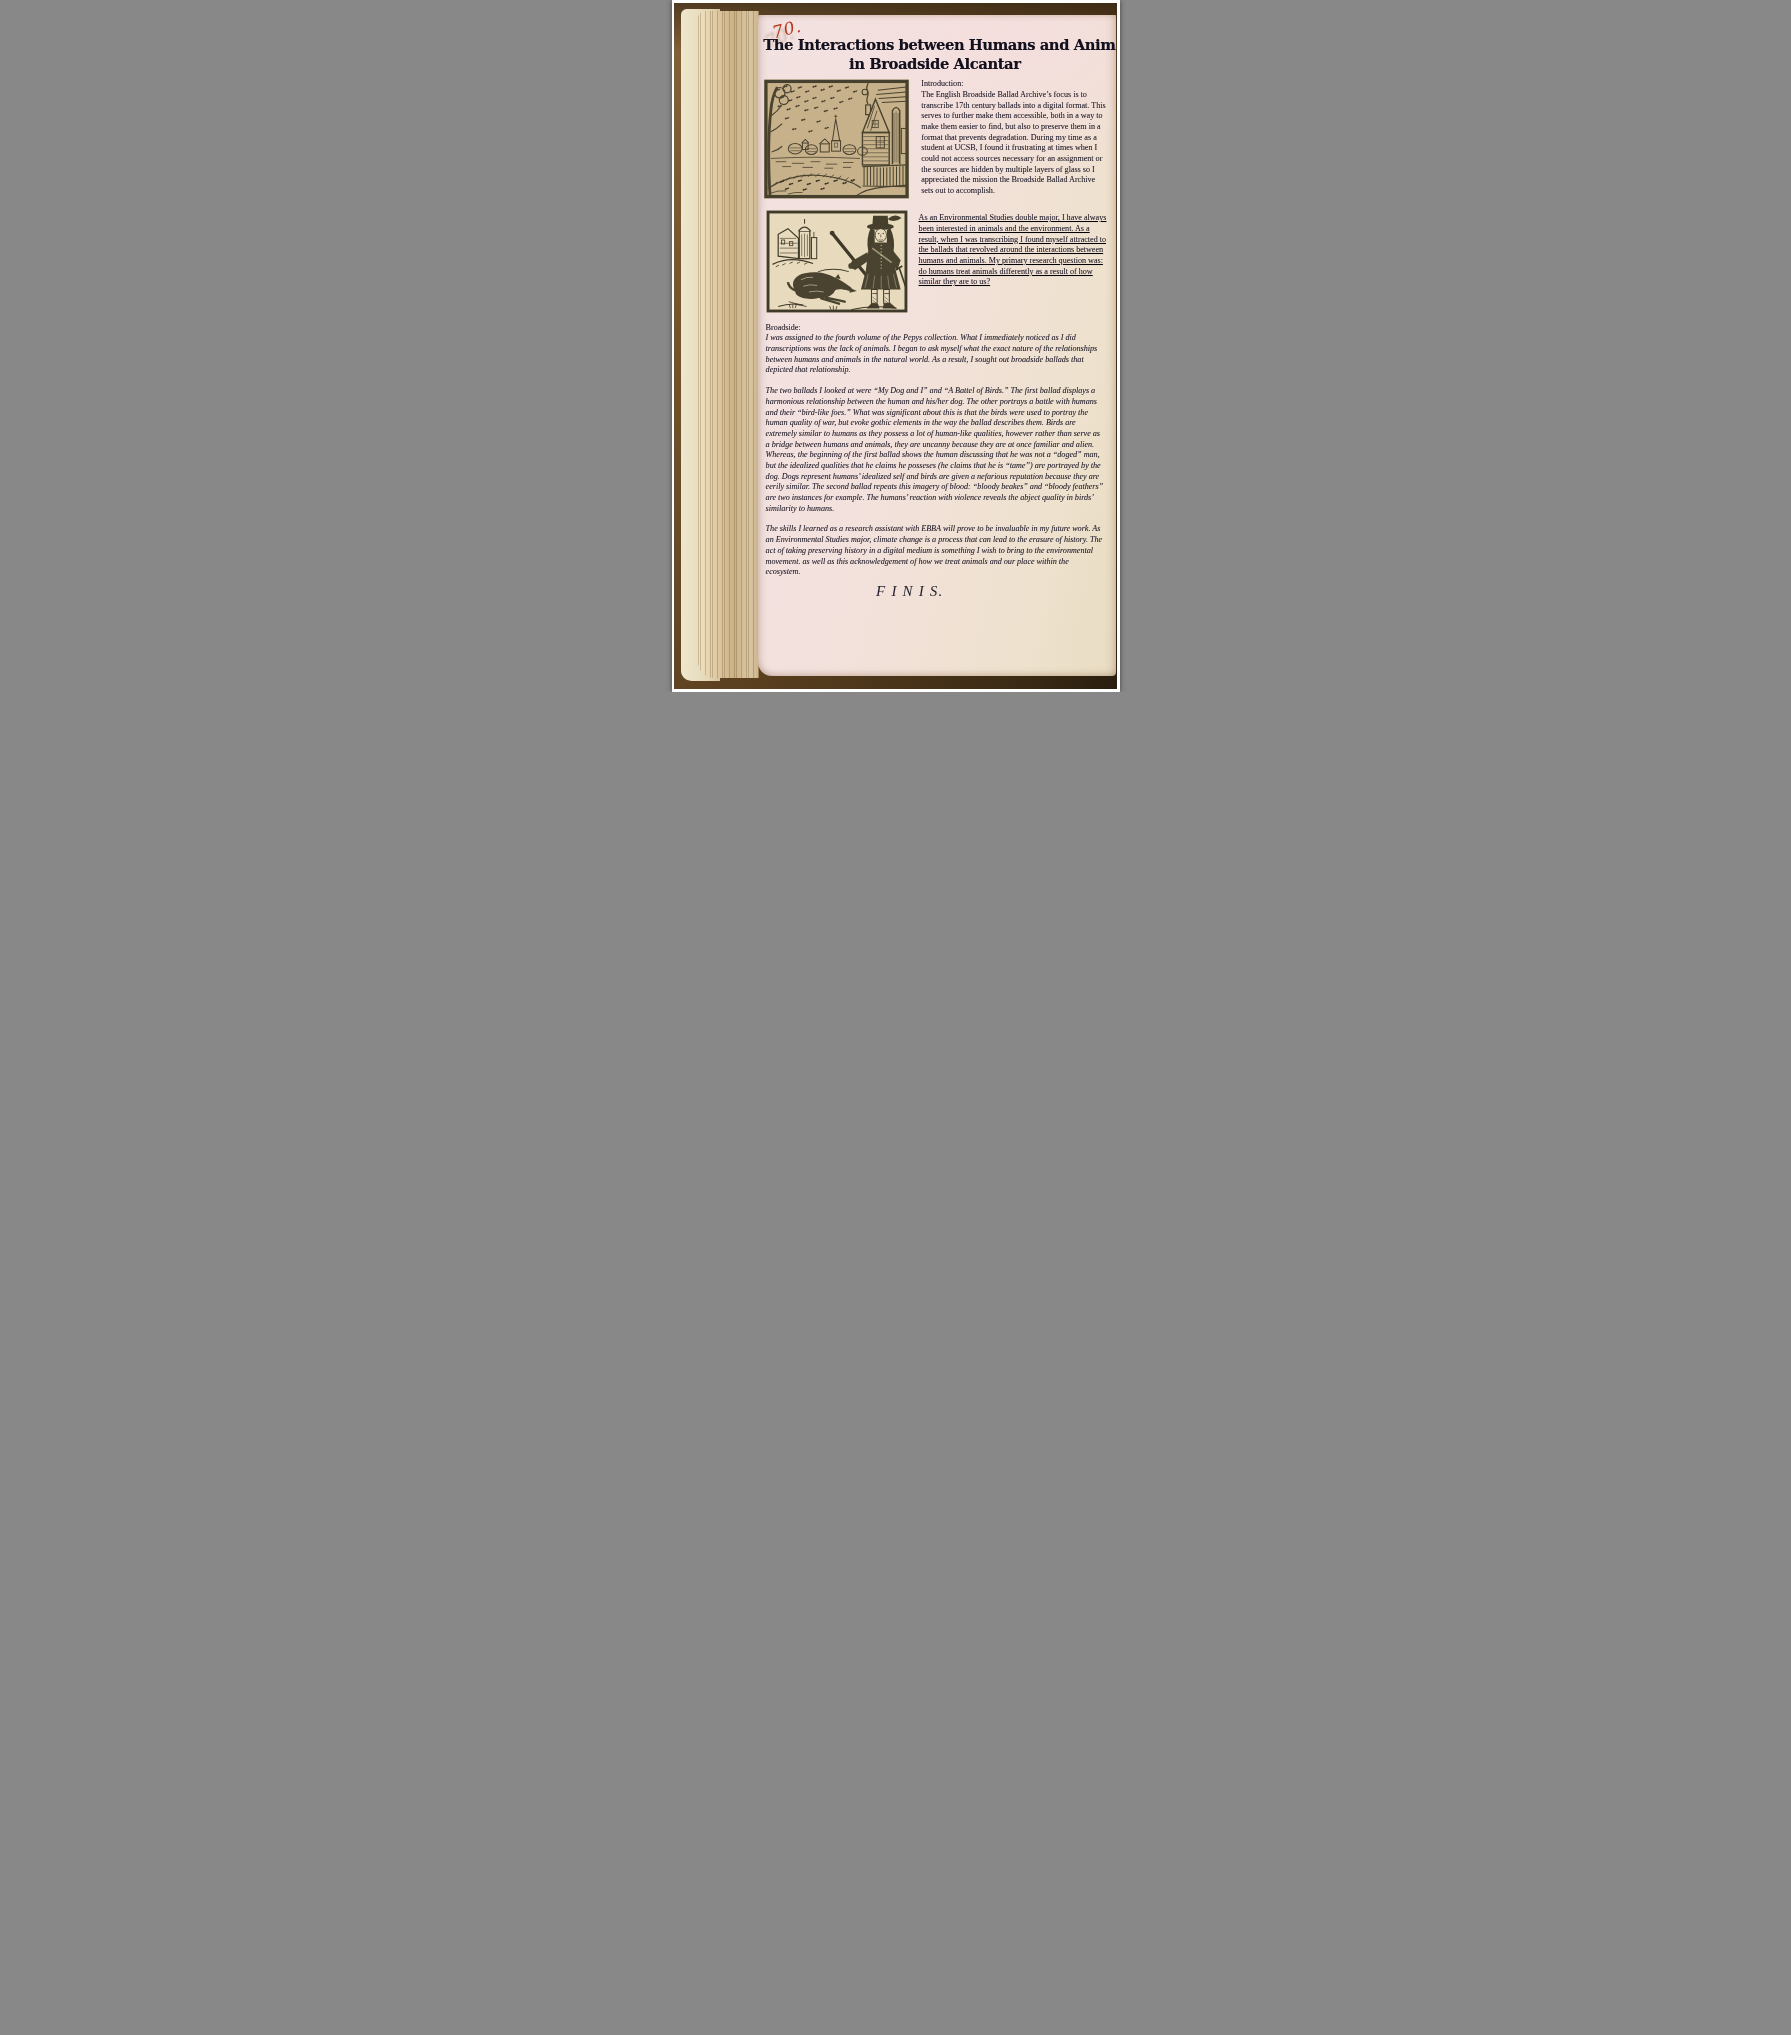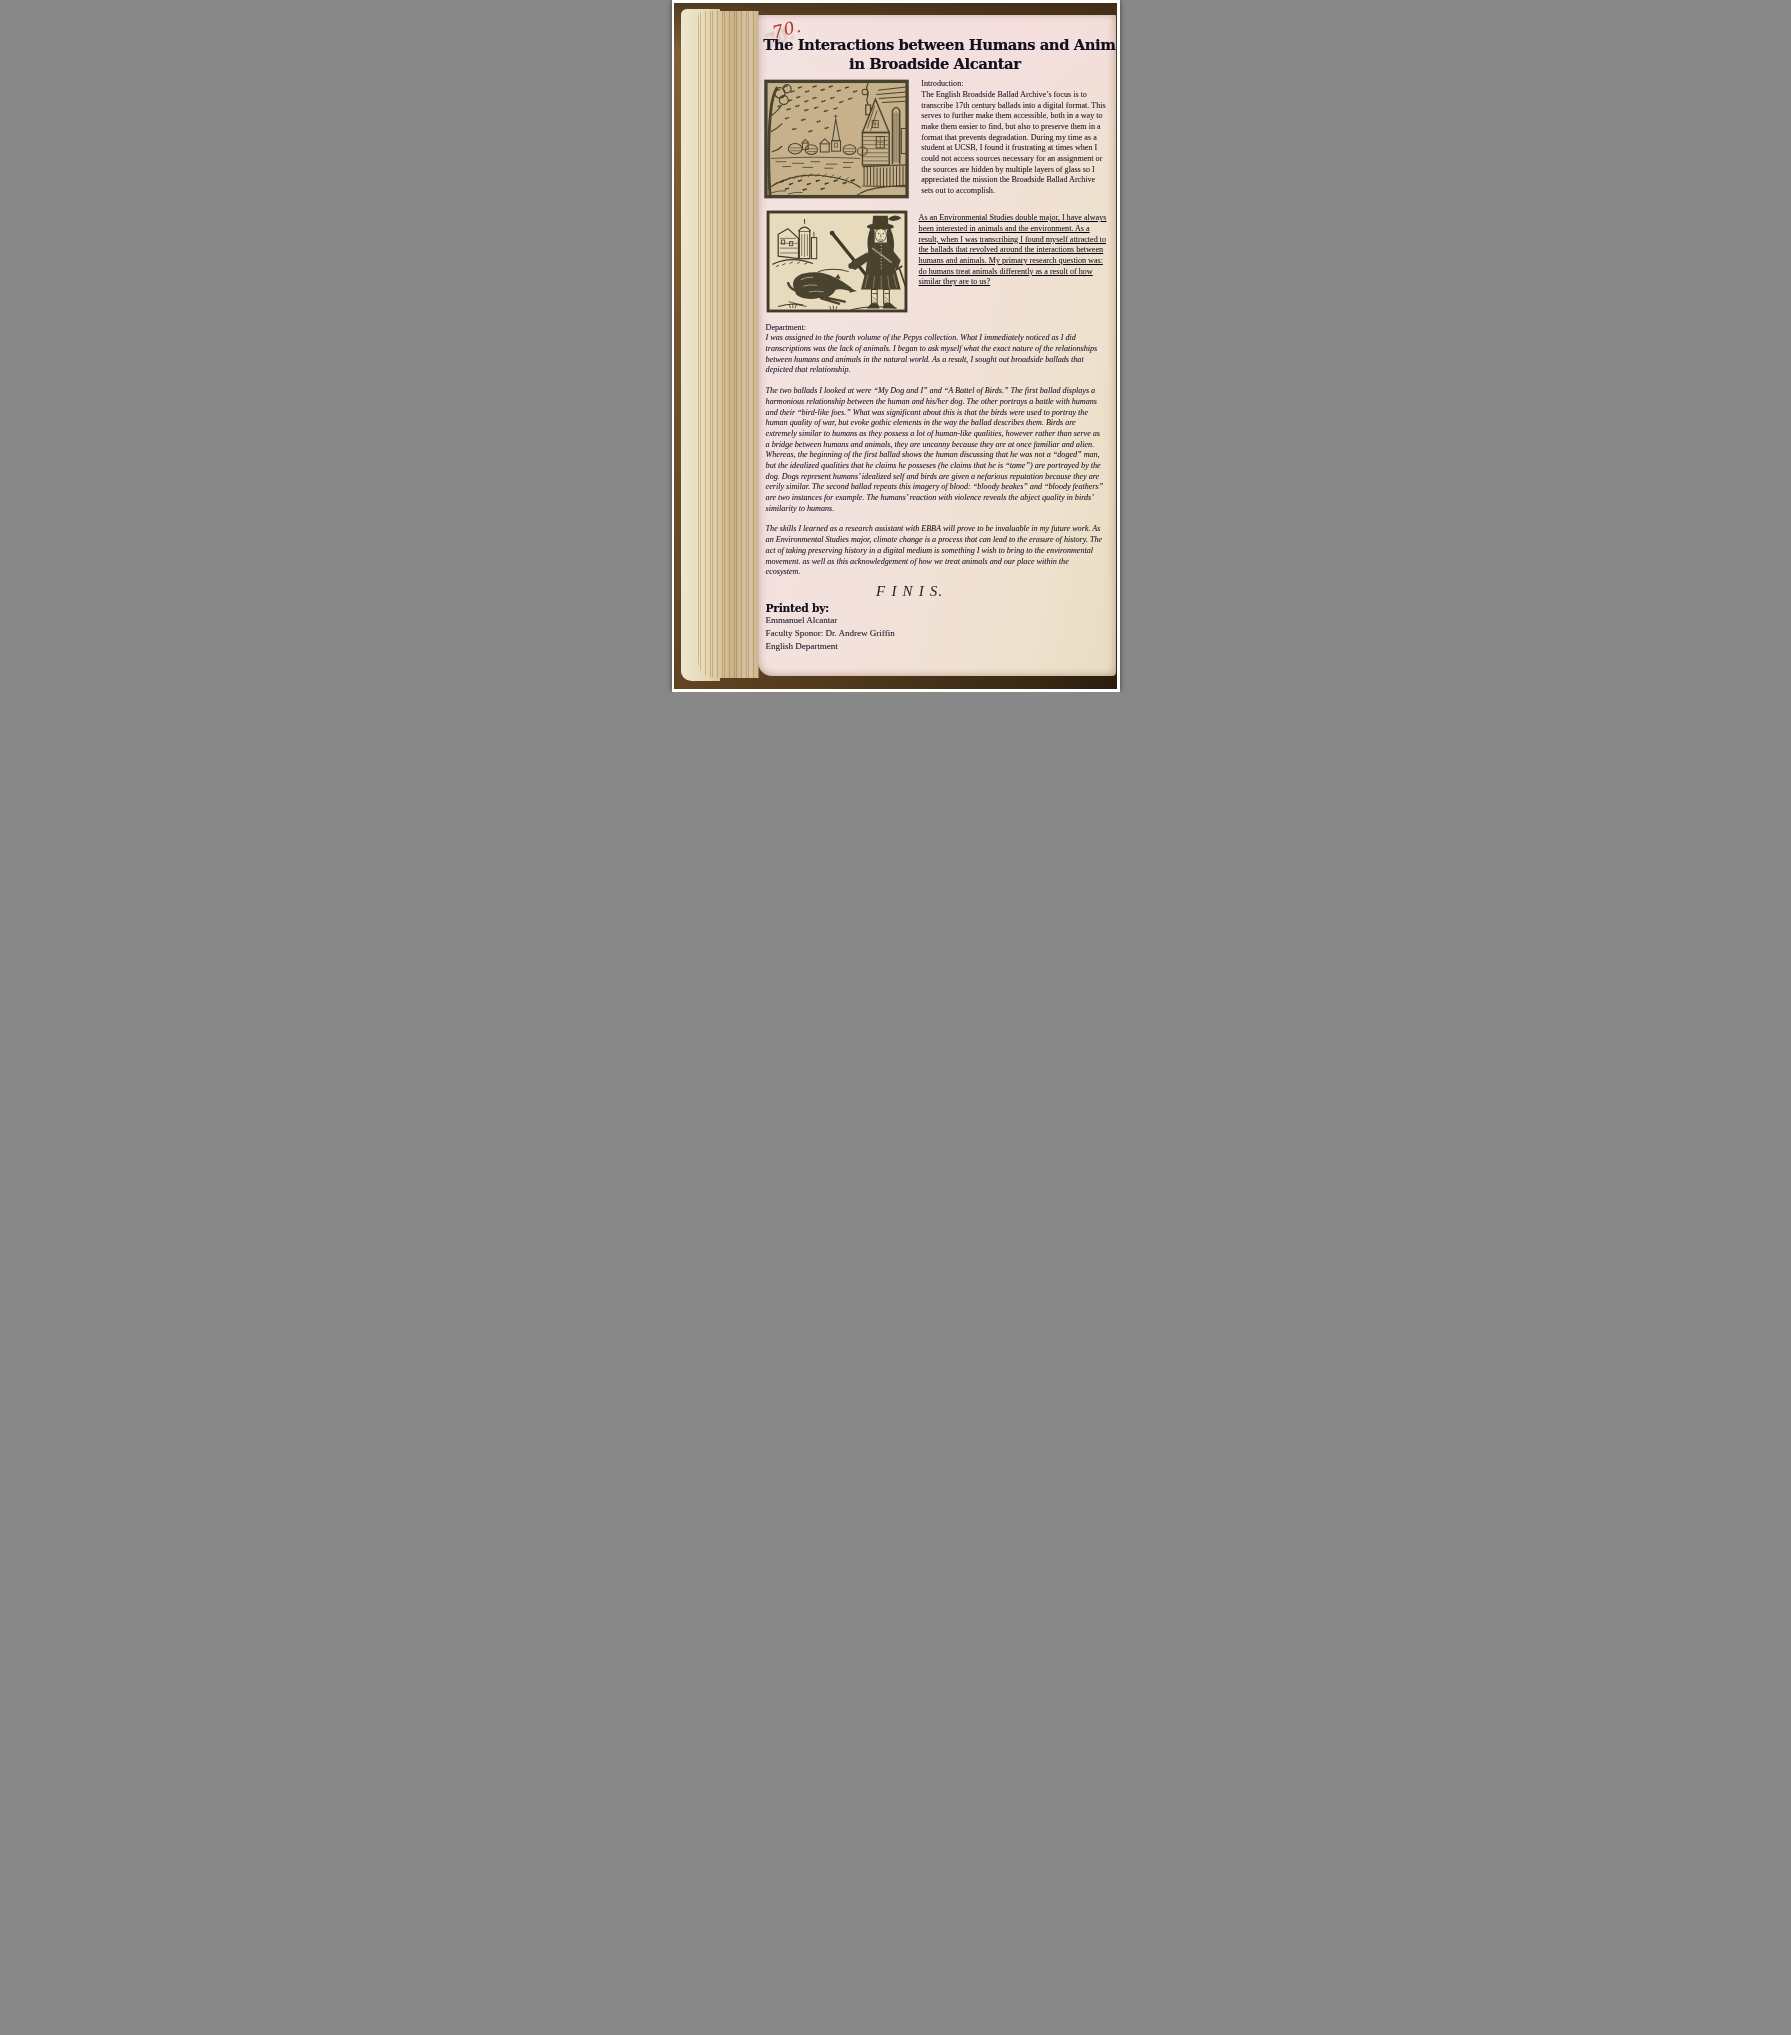--- a/index.html
+++ b/index.html
@@ -283,30 +283,24 @@
           <path d="M160,246 l-3,-9 M166,246 l0,-10 M172,246 l3,-9"></path>
           <path d="M30,238 q30,-10 62,-4 M210,246 q50,-12 112,-4" stroke-width="2.5"></path>
         </g>
       </svg>
       <div class="col-text">
         <div class="body-text">As an Environmental Studies double major, I have always been interested in animals and the environment. As a result, when I was transcribing I found myself attracted to the ballads that revolved around the interactions between humans and animals. My primary research question was: do humans treat animals differently as a result of how similar they are to us?</div>
       </div>
     </div>
 
     <div class="discussion">
-      <div class="heading-line">Department:</div>
+      <div class="heading-line">Broadside:</div>
       <p class="body-text">I was assigned to the fourth volume of the Pepys collection. What I immediately noticed as I did transcriptions was the lack of animals. I began to ask myself what the exact nature of the relationships between humans and animals in the natural world. As a result, I sought out broadside ballads that depicted that relationship.</p>
       <p class="body-text para-gap">The two ballads I looked at were “My Dog and I” and “A Battel of Birds.” The first ballad displays a harmonious relationship between the human and his/her dog. The other portrays a battle with humans and their “bird-like foes.” What was significant about this is that the birds were used to portray the human quality of war, but evoke gothic elements in the way the ballad describes them. Birds are extremely similar to humans as they possess a lot of human-like qualities, however rather than serve as a bridge between humans and animals, they are uncanny because they are at once familiar and alien. Whereas, the beginning of the first ballad shows the human discussing that he was not a “doged” man, but the idealized qualities that he claims he posseses (he claims that he is “tame”) are portrayed by the dog. Dogs represent humans’ idealized self and birds are given a nefarious reputation because they are eerily similar. The second ballad repeats this imagery of blood: “bloody beakes” and “bloody feathers” are two instances for example. The humans’ reaction with violence reveals the abject quality in birds’ similarity to humans.</p>
       <p class="body-text para-gap">The skills I learned as a research assistant with EBBA will prove to be invaluable in my future work. As an Environmental Studies major, climate change is a process that can lead to the erasure of history. The act of taking preserving history in a digital medium is something I wish to bring to the environmental movement. as well as this acknowledgement of how we treat animals and our place within the ecosystem.</p>
     </div>
 
     <div class="finis">F I N I S.</div>
 
-    <div class="credits">
-      <div class="credits-heading">Printed by:</div>
-      <div class="credit-line">Emmanuel Alcantar</div>
-      <div class="credit-line">Faculty Sponor: Dr. Andrew Griffin</div>
-      <div class="credit-line">English Department</div>
-    </div>
 
   </div>
 </div>
 
 
 </body></html>

